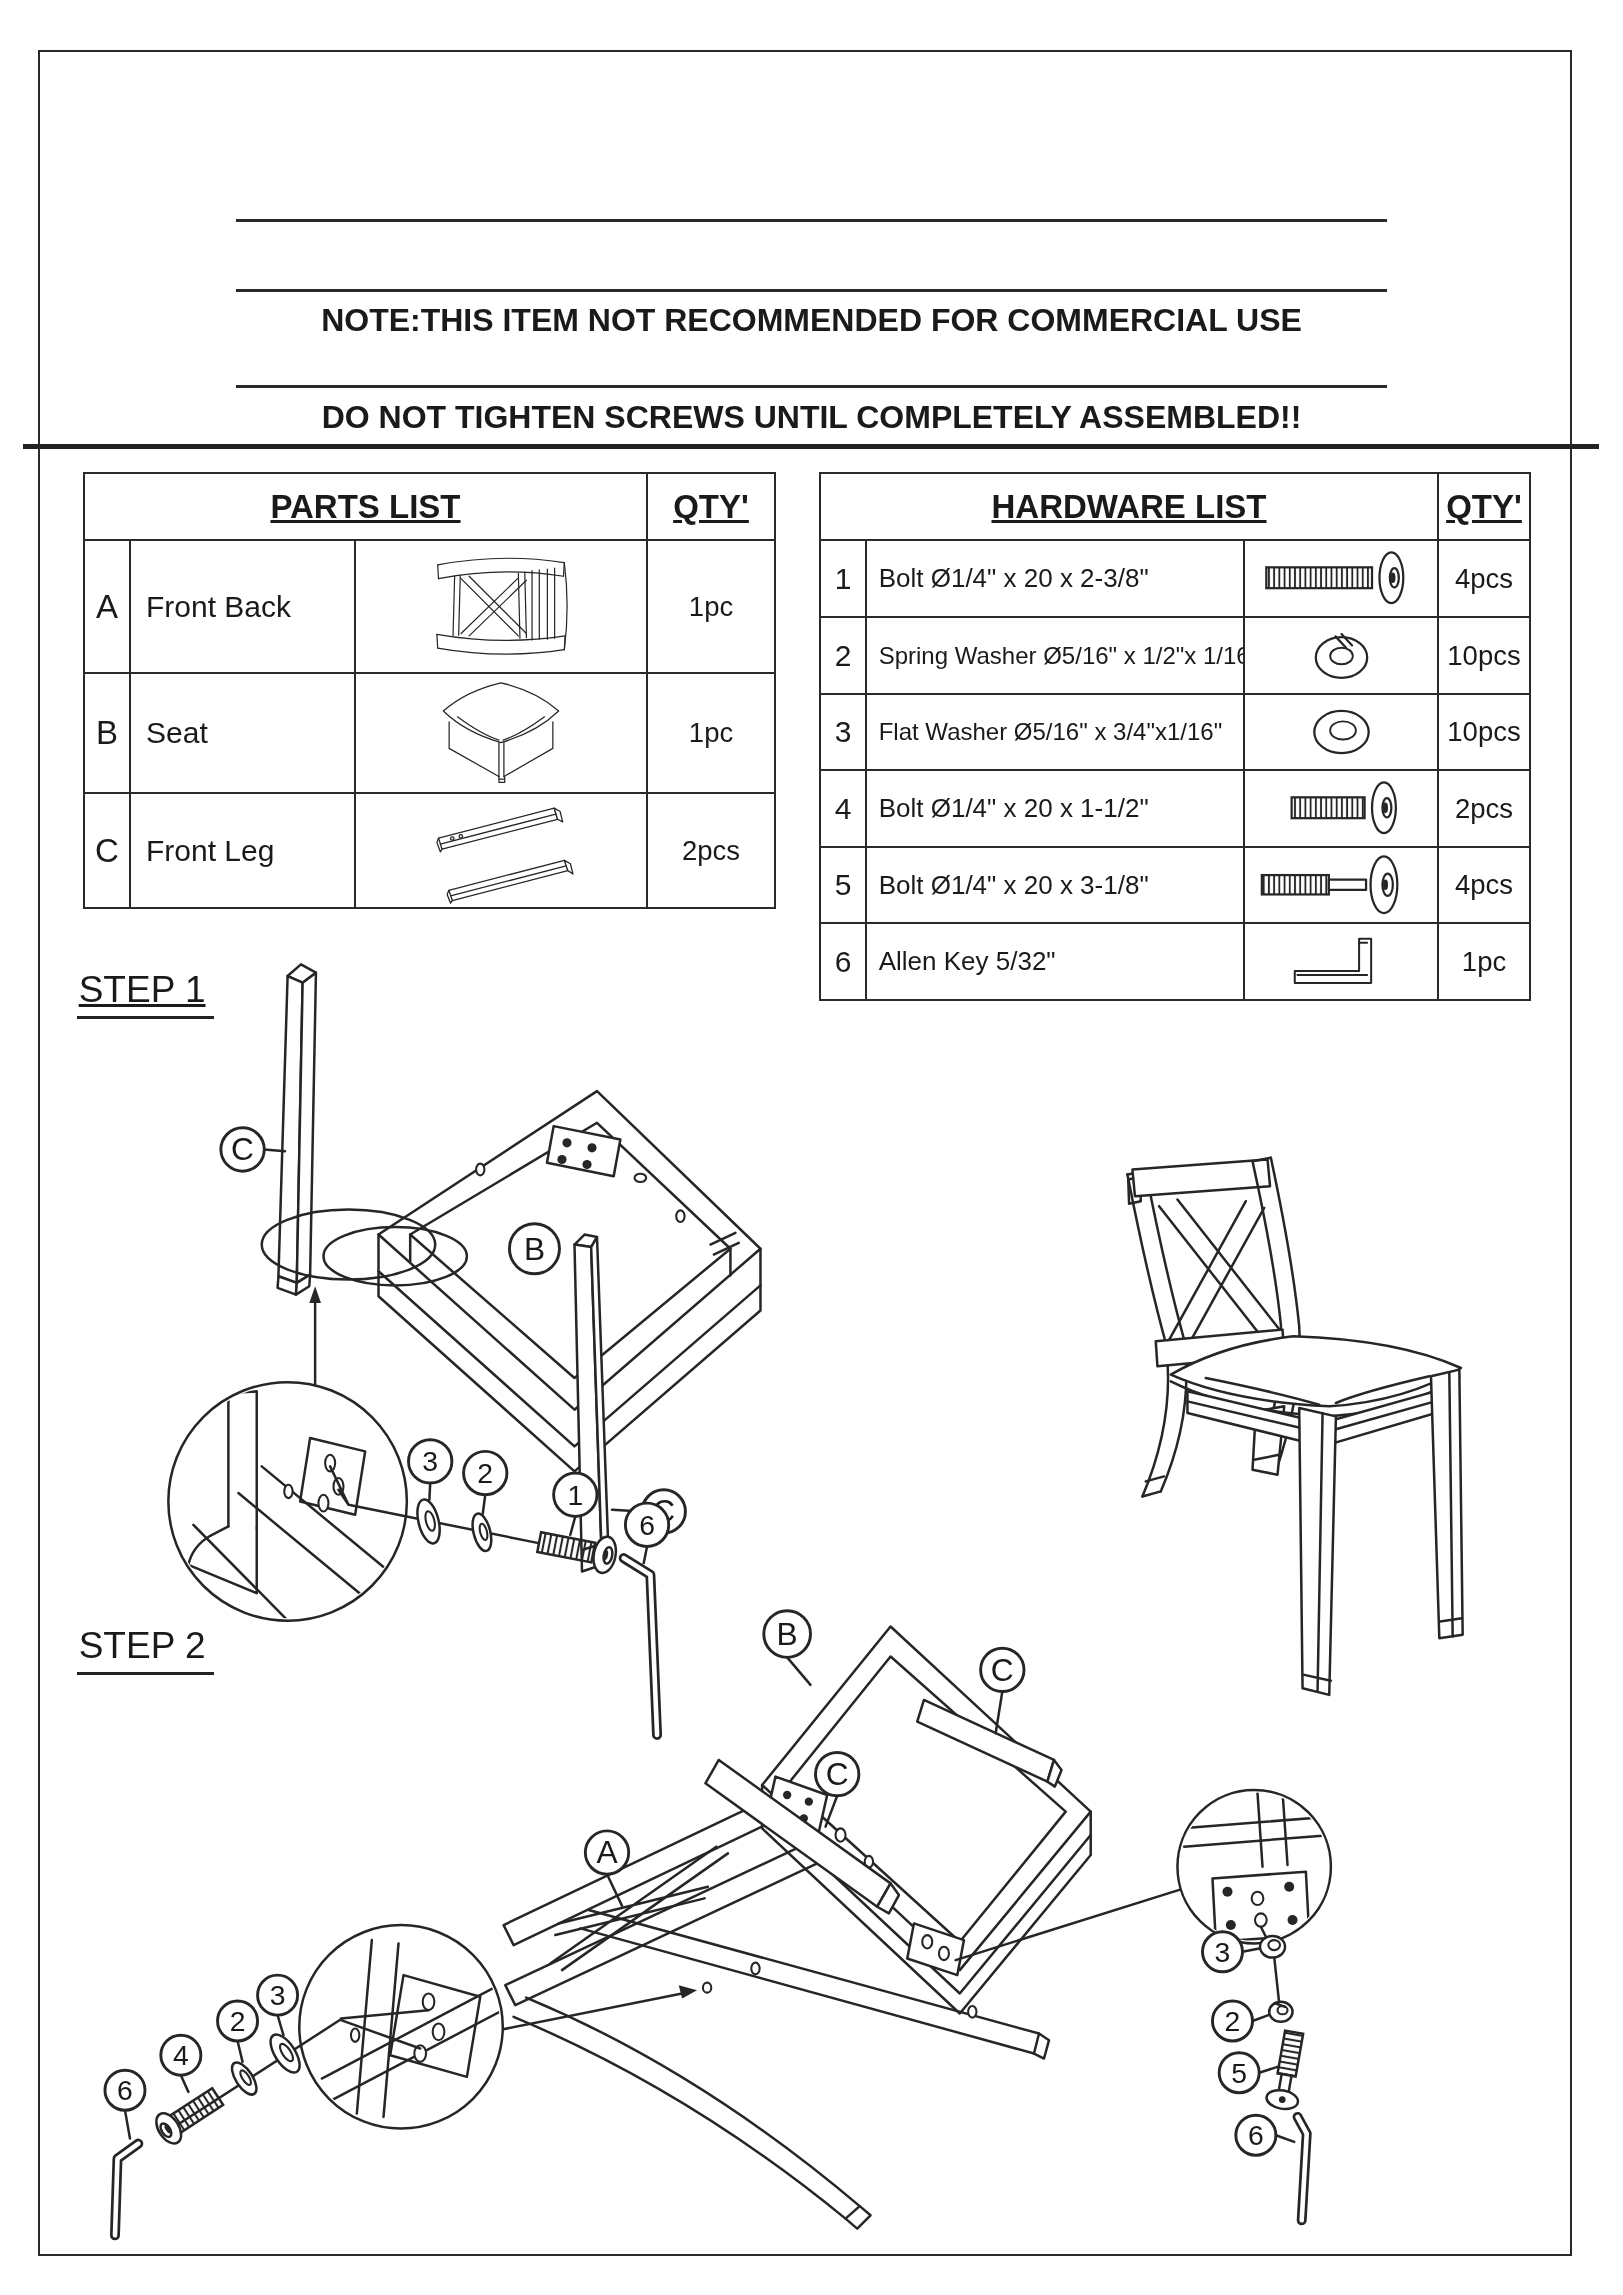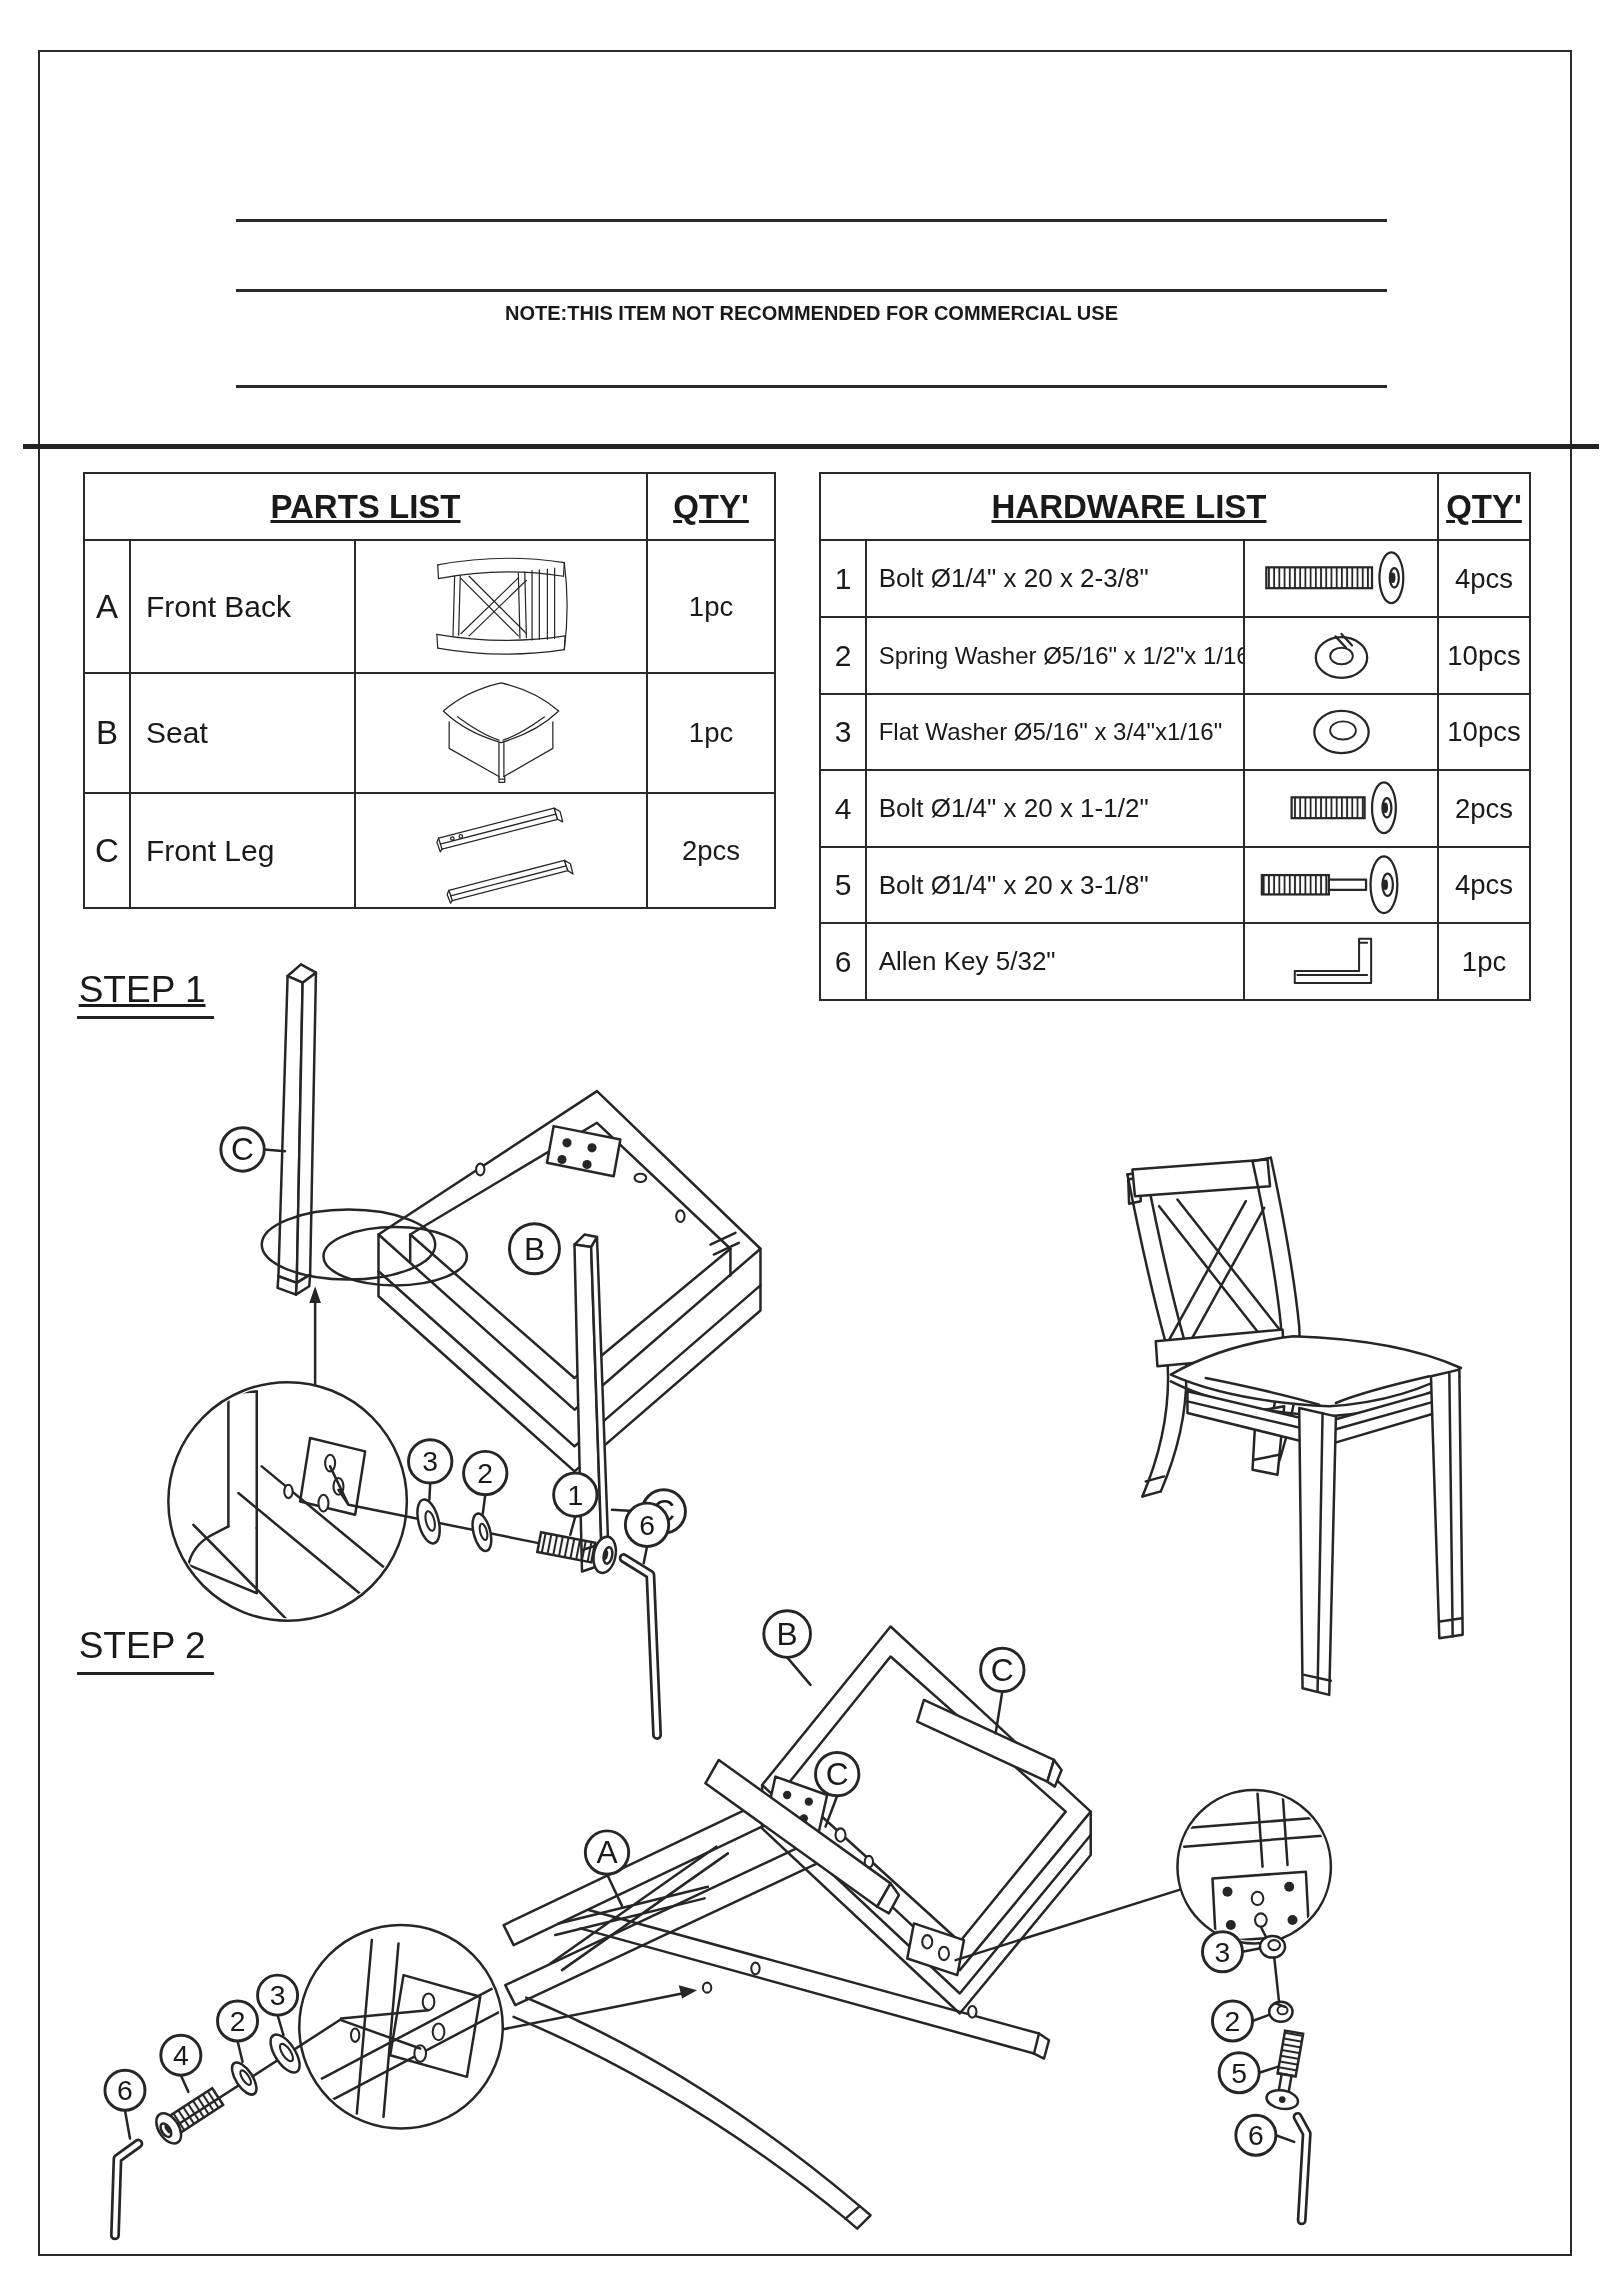--- a/index.html
+++ b/index.html
@@ -3,21 +3,21 @@
 <meta charset="utf-8">
 <style>
   html,body{margin:0;padding:0;background:#e9e9e9;}
   .page{position:relative;width:1623px;height:2295px;background:#ffffff;overflow:hidden;
         font-family:"Liberation Sans",sans-serif;color:#1a1a1a;}
   .frame{position:absolute;left:38px;top:50px;width:1530px;height:2202px;border:2.5px solid #2a2a2a;}
   .title{position:absolute;left:0;width:100%;top:138px;text-align:center;
          font-size:48px;font-weight:bold;letter-spacing:0.8px;}
   .rule{position:absolute;border-top:3.3px solid #2a2a2a;height:0;}
   .thickrule{position:absolute;border-top:5px solid #222;height:0;}
-  .note{position:absolute;left:0;width:100%;text-align:center;font-weight:bold;font-size:20px;}
+  .note{position:absolute;left:0;width:100%;text-align:center;font-weight:bold;font-size:32px;}
   .warning{position:absolute;left:0;width:100%;text-align:center;font-weight:bold;font-size:32px;}
   table{border-collapse:collapse;table-layout:fixed;position:absolute;background:#fff;}
   td,th{border:2.5px solid #2a2a2a;padding:0;overflow:hidden;}
   th{font-size:33px;font-weight:bold;text-decoration:underline;}
   .parts{left:83px;top:472px;width:691px;}
   .hardware{left:819px;top:472px;width:709px;}
   .letter{font-size:33px;text-align:center;}
   .pname{font-size:30px;text-align:left;padding-left:15px;}
   .qty{font-size:27.5px;text-align:center;}
   .hnum{font-size:30px;text-align:center;}
@@ -43,20 +43,21 @@
 </head>
 <body>
 
 <div class="page">
   <div class="frame"></div>
 
   <div class="rule" style="left:236px;top:219px;width:1151px;"></div>
   <div class="rule" style="left:236px;top:289px;width:1151px;"></div>
   <div class="note" style="top:302px;">NOTE:THIS ITEM NOT RECOMMENDED FOR COMMERCIAL USE</div>
   <div class="rule" style="left:236px;top:385px;width:1151px;"></div>
+  <div class="warning" style="top:399px;">DO NOT TIGHTEN SCREWS UNTIL COMPLETELY ASSEMBLED!!</div>
   <div class="thickrule" style="left:23.4px;top:444px;width:1576px;"></div>
 
   <table class="parts">
     <colgroup>
         <col style="width:46px">
         <col style="width:225px">
         <col style="width:292px">
         <col style="width:128px">
       </colgroup>
     <tbody>

